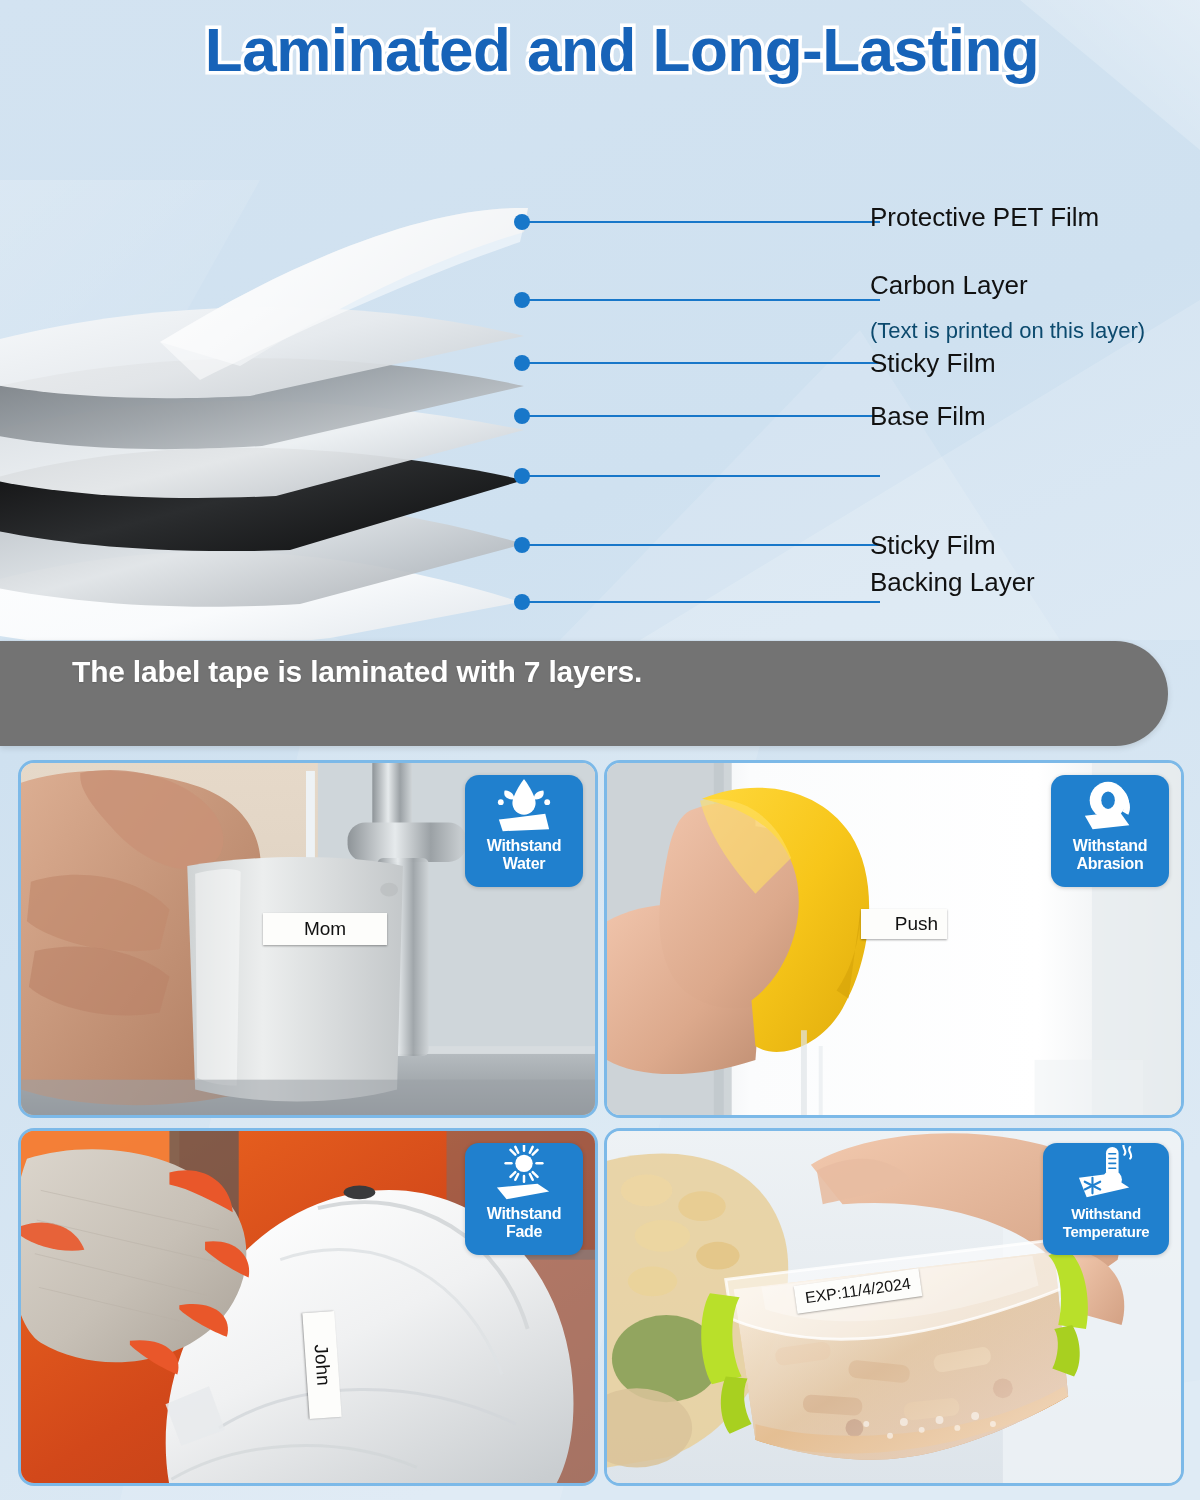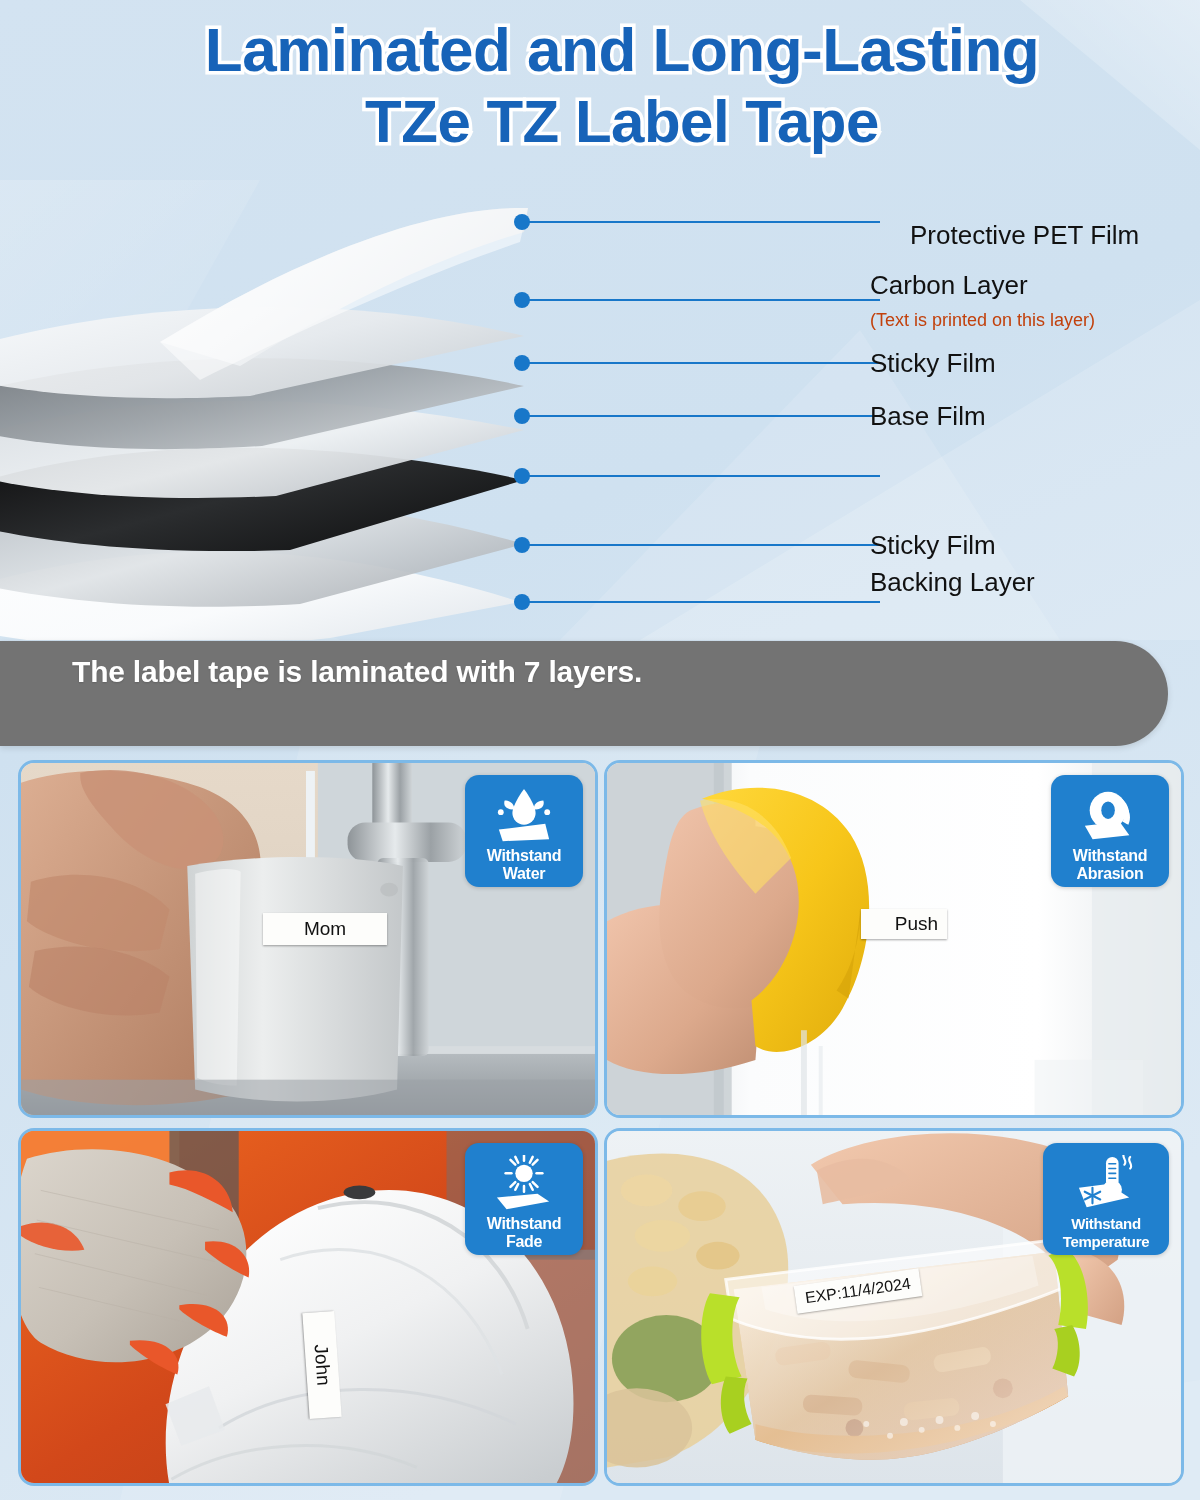--- a/index.html
+++ b/index.html
@@ -40,23 +40,23 @@
   .labels { position:absolute; top:190px; left:870px; width:330px; height:450px; z-index:6; }
   .lbl {
     position:absolute; left:0;
     color:#111;
     font-size:26px;
     font-weight:400;
     white-space:nowrap;
   }
   .lbl .sub {
     display:block;
-    font-size:18px;
-    margin-top:9px;
-    color:#c2410c;
+    font-size:22px;
+    margin-top:17px;
+    color:#0c4a6e;
   }
 
   
   .banner {
     position:absolute; left:0; top:641px;
     width:1168px; height:105px;
     background:#737373;
     border-radius:0 54px 54px 0;
     z-index:7;
     box-shadow:0 2px 6px rgba(0,0,0,.12);
@@ -92,21 +92,21 @@
 
   
   .badge {
     position:absolute; top:12px; right:12px;
     width:118px; height:112px;
     background:#2080ce;
     border-radius:14px;
     z-index:9;
     display:flex; flex-direction:column;
     align-items:center; justify-content:flex-start;
-    padding-top:12px;
+    padding-top:2px;
     box-shadow:0 1px 4px rgba(0,0,0,.18);
   }
   .badge .bicon { width:62px; height:58px; }
   .badge .btext {
     color:#fff; font-weight:bold; font-size:16px;
     line-height:18px; text-align:center; margin-top:2px;
     letter-spacing:-0.3px;
   }
   .badge.temp { width:126px; }
   .badge.temp .btext { font-size:15px; }
@@ -148,21 +148,20 @@
   <polygon points="640,640 1200,300 1200,640" fill="#ffffff" opacity="0.16"></polygon>
   <polygon points="560,640 860,330 1060,640" fill="#ffffff" opacity="0.13"></polygon>
   <polygon points="0,470 340,640 0,640" fill="#ffffff" opacity="0.10"></polygon>
   <polygon points="300,745 760,745 560,1500 120,1500" fill="#ffffff" opacity="0.12"></polygon>
   <polygon points="700,1455 1200,1380 1200,1500 700,1500" fill="#ffffff" opacity="0.10"></polygon>
   <polygon points="0,180 260,180 120,430 0,380" fill="url(#facet1)" opacity="0.35"></polygon>
 </svg>
 
 <div class="title-wrap">
   <div class="title-line l1">Laminated and Long-Lasting</div>
-  <div class="title-line l2">TZe TZ Label Tape</div>
 </div>
 
 <svg id="diagram" viewBox="0 0 1200 450" preserveAspectRatio="none">
   <defs>
     <linearGradient id="shA" x1="0" y1="0" x2="1" y2="0.6">
       <stop offset="0" stop-color="#ffffff"></stop>
       <stop offset="0.5" stop-color="#f2f4f6"></stop>
       <stop offset="1" stop-color="#dfe3e7"></stop>
     </linearGradient>
     <linearGradient id="shB" x1="0" y1="0" x2="1" y2="0.6">
@@ -228,21 +227,21 @@
     <circle cx="522" cy="110" r="8"></circle>
     <circle cx="522" cy="173" r="8"></circle>
     <circle cx="522" cy="226" r="8"></circle>
     <circle cx="522" cy="286" r="8"></circle>
     <circle cx="522" cy="355" r="8"></circle>
     <circle cx="522" cy="412" r="8"></circle>
   </g>
 </svg>
 
 <div class="labels">
-  <div class="lbl" style="top:30px;margin-left:40px;">
+  <div class="lbl" style="top:12px;">
     <span>Protective PET Film</span>
   </div>
 
   <div class="lbl" style="top:80px;">
     <span>Carbon Layer</span>
     <span class="sub">(Text is printed on this layer)</span>
   </div>
 
   <div class="lbl" style="top:158px;">
     <span>Sticky Film</span>

